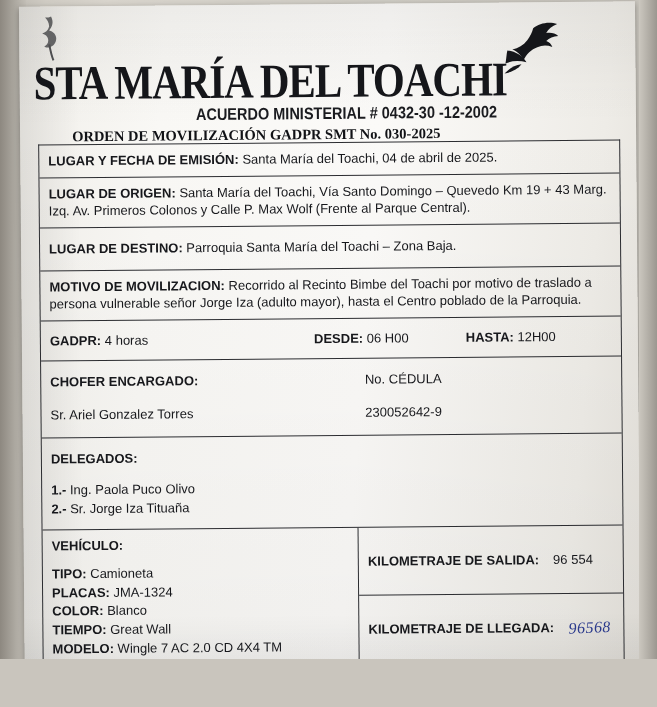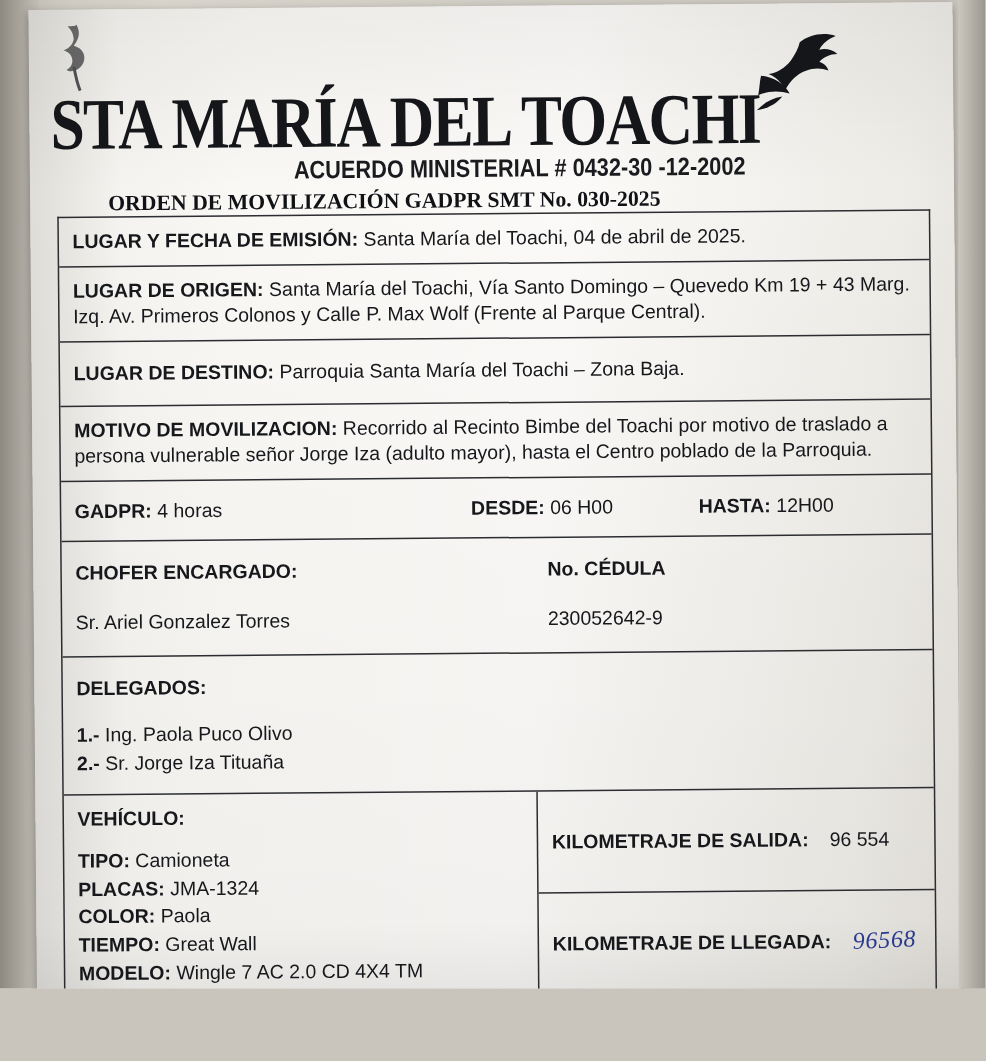--- a/index.html
+++ b/index.html
@@ -154,21 +154,21 @@
   
   .row.chofer {
     padding-bottom: 14px;
   }
   .chofer-head {
     display: flex;
     align-items: center;
     margin-bottom: 16px;
   }
   .chofer-head .h1 { width: 56%; font-weight: bold; }
-  .chofer-head .h2 { font-weight: bold; }
+  .chofer-head .h2 { font-weight: normal; }
   .chofer-body {
     display: flex;
     align-items: center;
   }
   .chofer-body .b1 { width: 56%; }
   .chofer-body .b2 { }
 
   .row.delegados { padding-bottom: 10px; }
   .deleg-title { font-weight: bold; margin-bottom: 13px; }
   .deleg-line { margin-top: 2px; }
@@ -310,21 +310,21 @@
           <div class="vline">
             <span class="lbl">TIPO:</span>
             <span class="val">Camioneta</span>
           </div>
           <div class="vline">
             <span class="lbl">PLACAS:</span>
             <span class="val">JMA-1324</span>
           </div>
           <div class="vline">
             <span class="lbl">COLOR:</span>
-            <span class="val">Paola</span>
+            <span class="val">Blanco</span>
           </div>
           <div class="vline">
             <span class="lbl">TIEMPO:</span>
             <span class="val">Great Wall</span>
           </div>
           <div class="vline">
             <span class="lbl">MODELO:</span>
             <span class="val">Wingle 7 AC 2.0 CD 4X4 TM</span>
           </div>
         </div>

